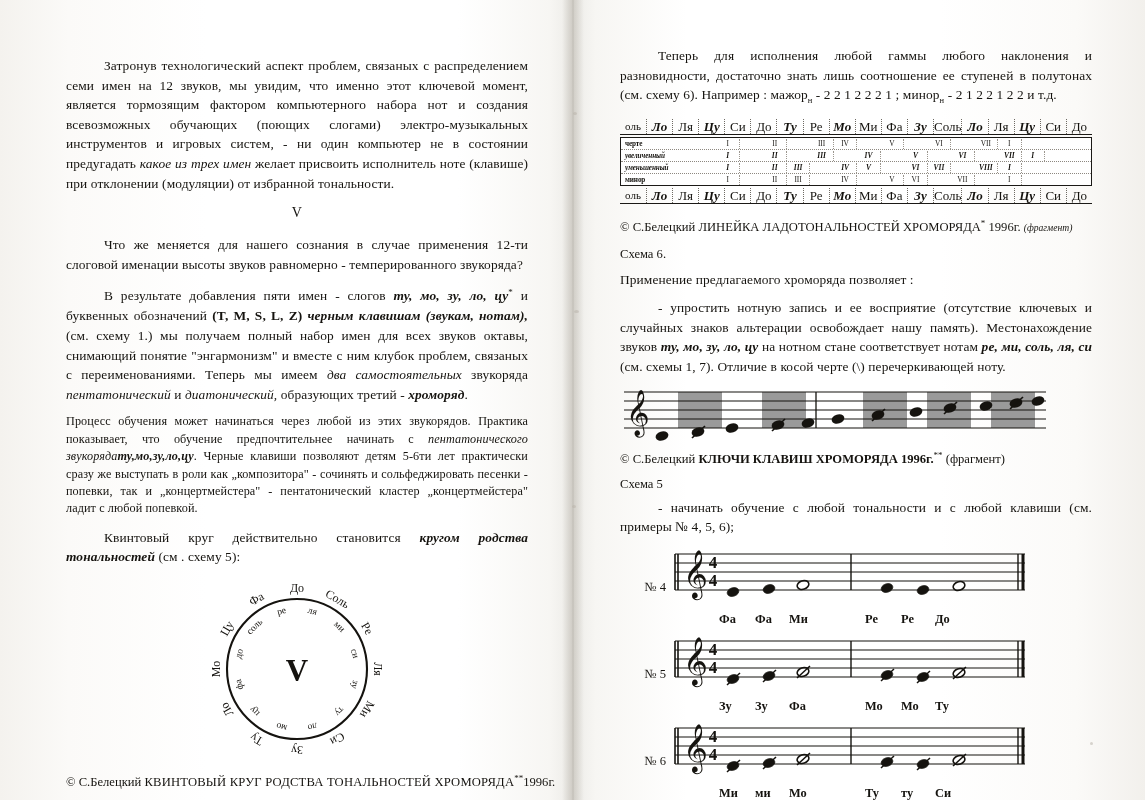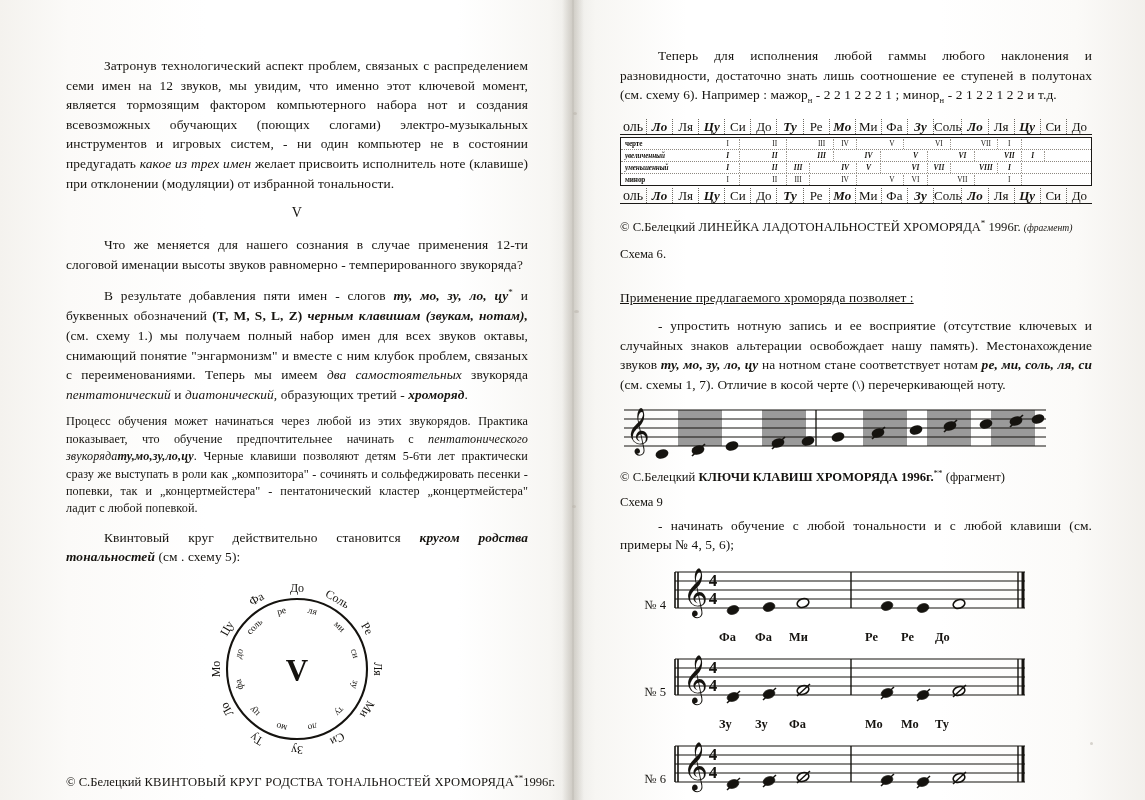--- a/index.html
+++ b/index.html
@@ -68,21 +68,21 @@
     display:flex;align-items:flex-end;border-bottom:1.3px solid #1b1916;
     padding-bottom:0px;
   }
   .scale-row .cell{
     flex:1 1 0;text-align:center;font-size:13px;line-height:15px;
     border-right:1px dotted #6e6a63;
     white-space:nowrap;
   }
   .scale-row .cell:last-child{border-right:none;}
   .scale-row .cell.it{font-style:italic;font-weight:bold;}
-  .scale-row .cell.c0{flex:0 0 26px;font-size:14px;}
+  .scale-row .cell.c0{flex:0 0 26px;font-size:11px;}
   .grid-box{
     border:1.6px solid #1b1916;margin:2px 0 2px 0;
     background:#fff;
   }
   .grid-row{display:flex;align-items:center;height:11px;border-bottom:1px dotted #8d8880;}
   .grid-row:last-child{border-bottom:none;}
   .grid-row .lbl{
     flex:0 0 68px;font-size:7.2px;font-weight:bold;padding-left:4px;
     white-space:nowrap;letter-spacing:-.1px;
   }
@@ -300,21 +300,21 @@
           <div class="cell">Си</div>
           <div class="cell">До</div>
         </div>
     </div>
 
     <div class="caption" style="margin-top:7px;">
       <span class="cap-line1"><span>© С.Белецкий </span><span>ЛИНЕЙКА ЛАДОТОНАЛЬНОСТЕЙ ХРОМОРЯДА</span><span class="sup">*</span><span> 1996г. </span><i style="font-size:9.6px;">(фрагмент)</i></span>
       <span class="cap-line2">Схема 6.</span>
     </div>
 
-    <p class="body noind" style="margin-top:22px;text-decoration:underline;">Применение предлагаемого хроморяда позволяет :</p>
+    <p class="body noind" style="margin-top:4px;">Применение предлагаемого хроморяда позволяет :</p>
 
     <p class="body" style="margin-top:8px;"><span>- упростить нотную запись и ее восприятие (отсутствие ключевых и случайных знаков альтерации освобождает нашу память). Местонахождение звуков </span><span class="bi">ту, мо, зу, ло, цу</span><span> на нотном стане соответствует нотам </span><span class="bi">ре, ми, соль, ля, си</span><span> (см. схемы 1, 7). Отличие  в косой черте  (\) перечеркивающей ноту.</span></p>
 
     <div class="staff-wrap">
       <svg width="430" height="56" viewBox="0 0 430 56">
         <g>
           <rect x="58" y="6" width="44" height="36" fill="#9a9a9a"></rect>
           <rect x="142" y="6" width="44" height="36" fill="#9a9a9a"></rect>
           <rect x="243" y="6" width="44" height="36" fill="#9a9a9a"></rect>
           <rect x="307" y="6" width="44" height="36" fill="#9a9a9a"></rect>
@@ -348,21 +348,21 @@
           <line x1="152" y1="45" x2="165" y2="33"></line>
           <line x1="252" y1="35" x2="265" y2="23"></line>
           <line x1="324" y1="28" x2="337" y2="16"></line>
           <line x1="390" y1="23" x2="403" y2="11"></line>
         </g>
       </svg>
     </div>
 
     <div class="caption" style="margin-top:1px;">
       <span class="cap-line1"><span>© С.Белецкий </span><b>КЛЮЧИ КЛАВИШ ХРОМОРЯДА</b><b>  1996г.</b><span class="sup">**</span><span> (фрагмент)</span></span>
-      <span class="cap-line2">Схема 9</span>
+      <span class="cap-line2">Схема 5</span>
     </div>
 
     <p class="body" style="margin-top:2px;">- начинать обучение с любой тональности и с любой клавиши (см. примеры № 4, 5, 6);</p>
 
     <div id="examples">
         <div class="ex-row">
           <div class="ex-num">№ 4</div>
           <div class="ex-staff"><svg width="370" height="62" viewBox="0 0 370 62">
               <line x1="2" x2="352" y1="8" y2="8" stroke="#15130f" stroke-width="1.1"></line>
               <line x1="2" x2="352" y1="17" y2="17" stroke="#15130f" stroke-width="1.1"></line>

